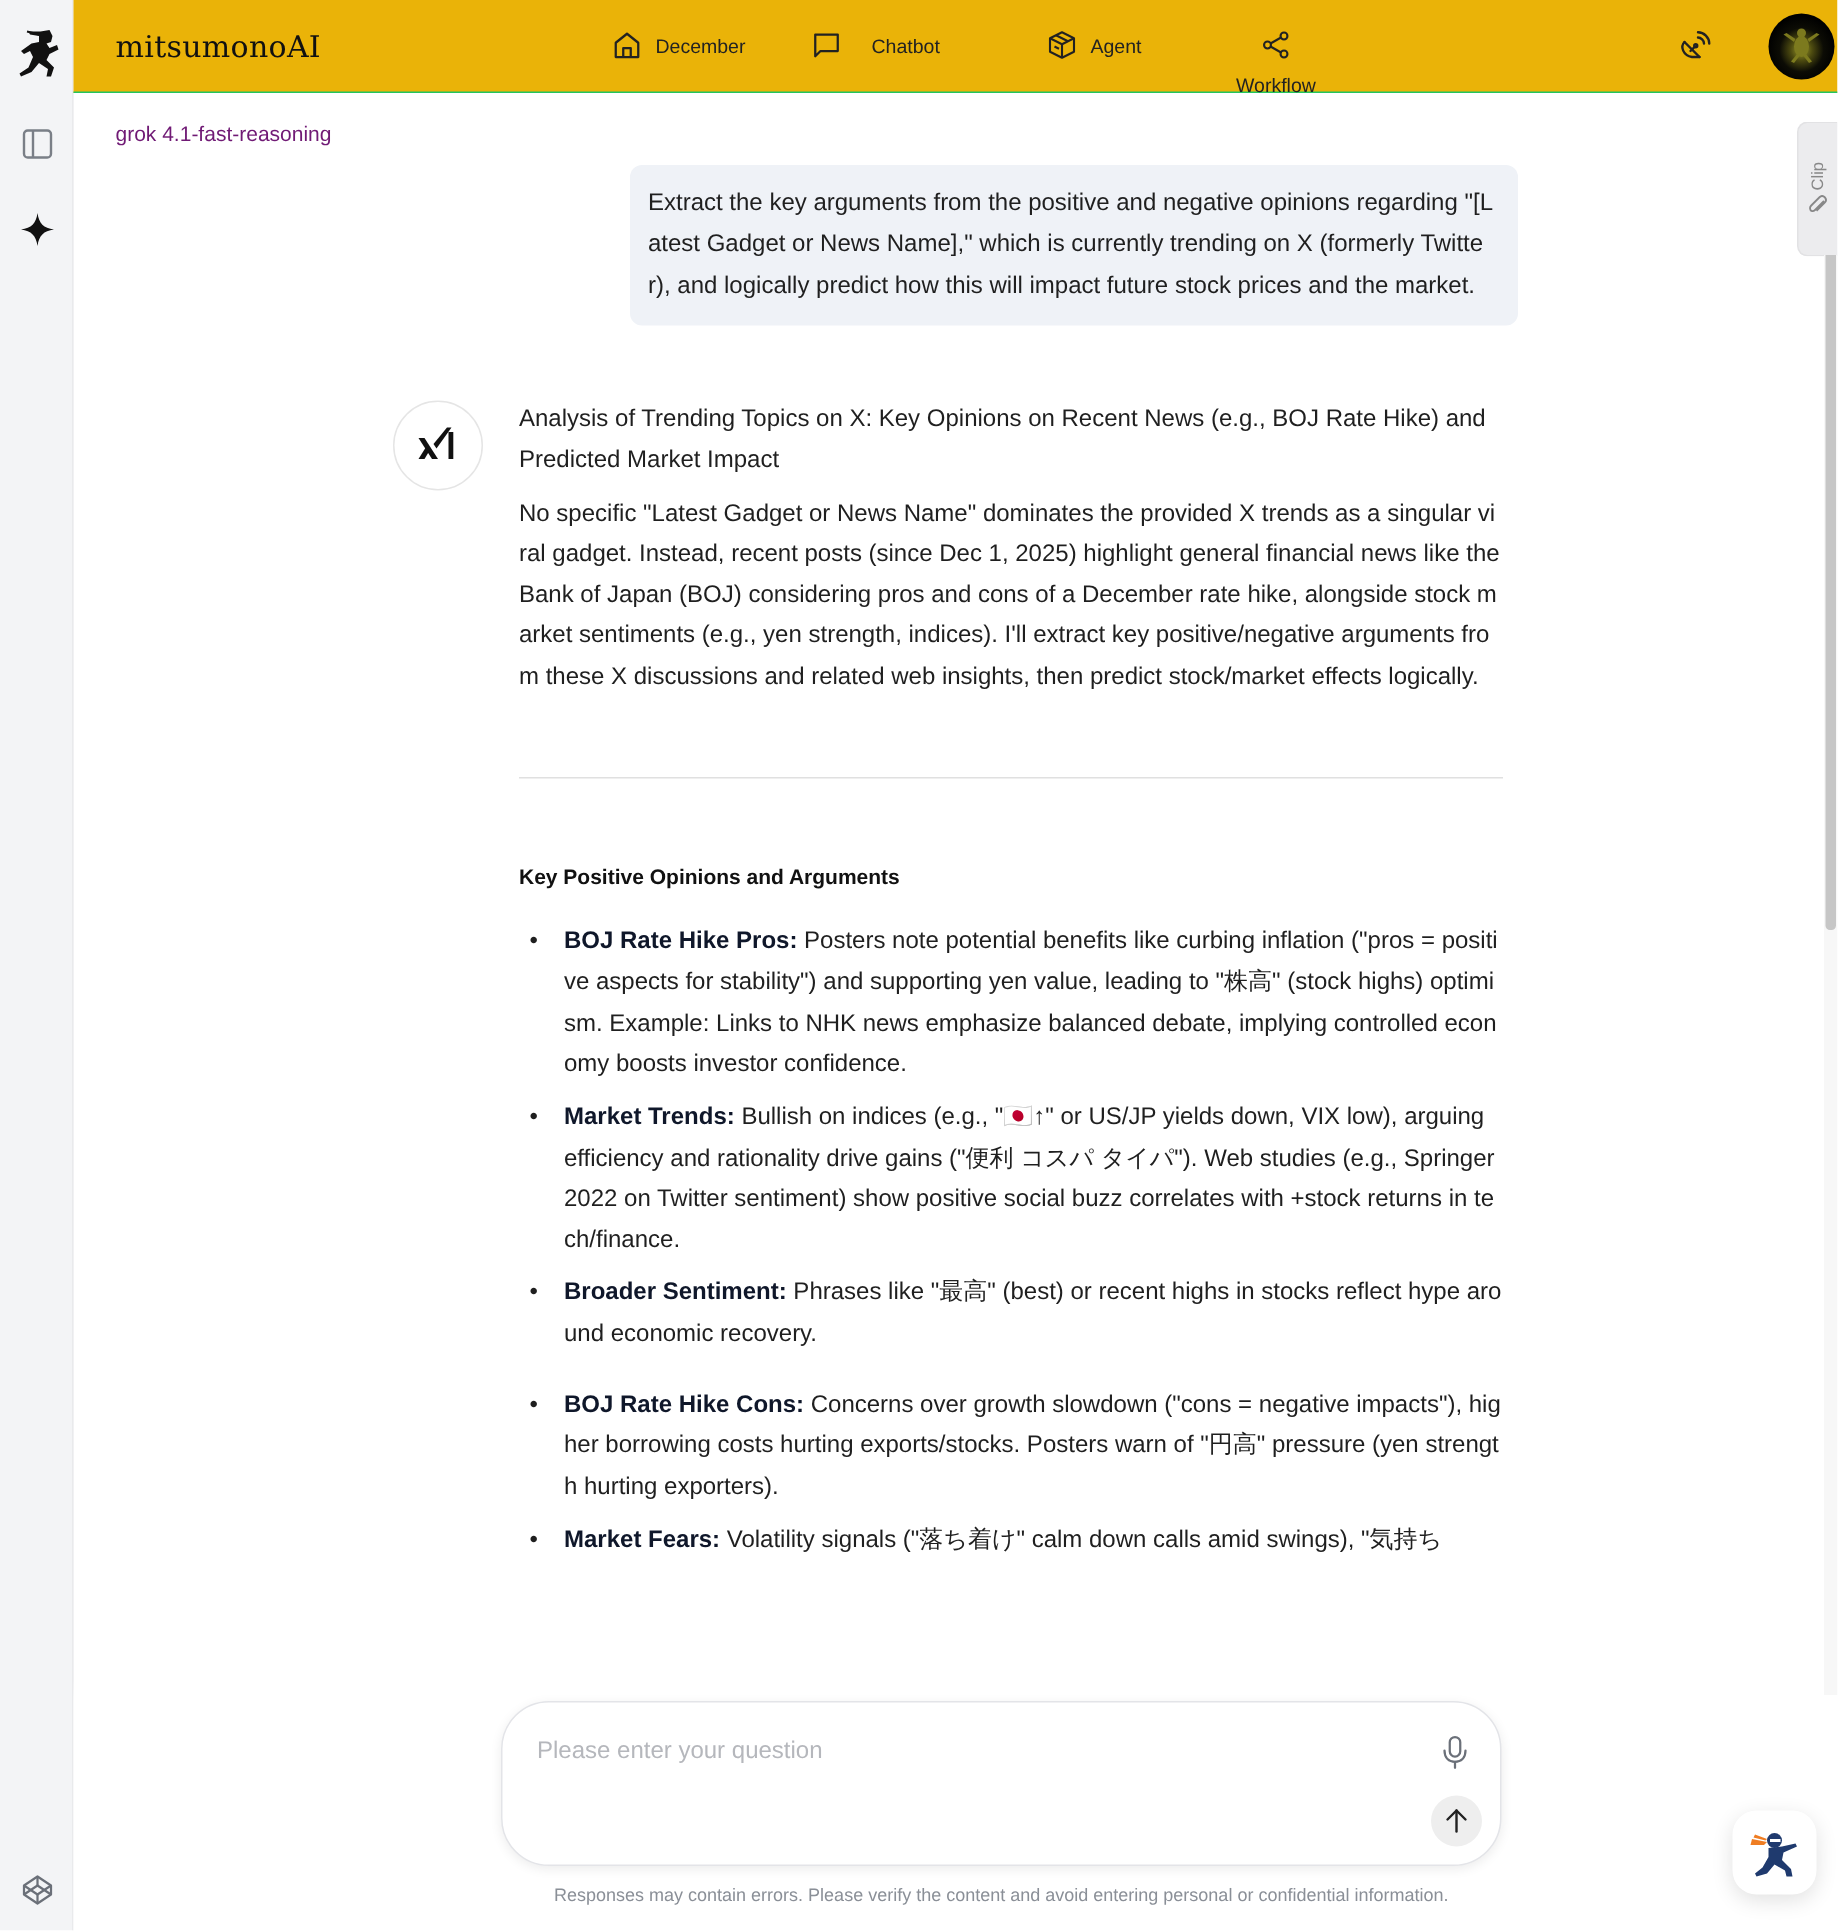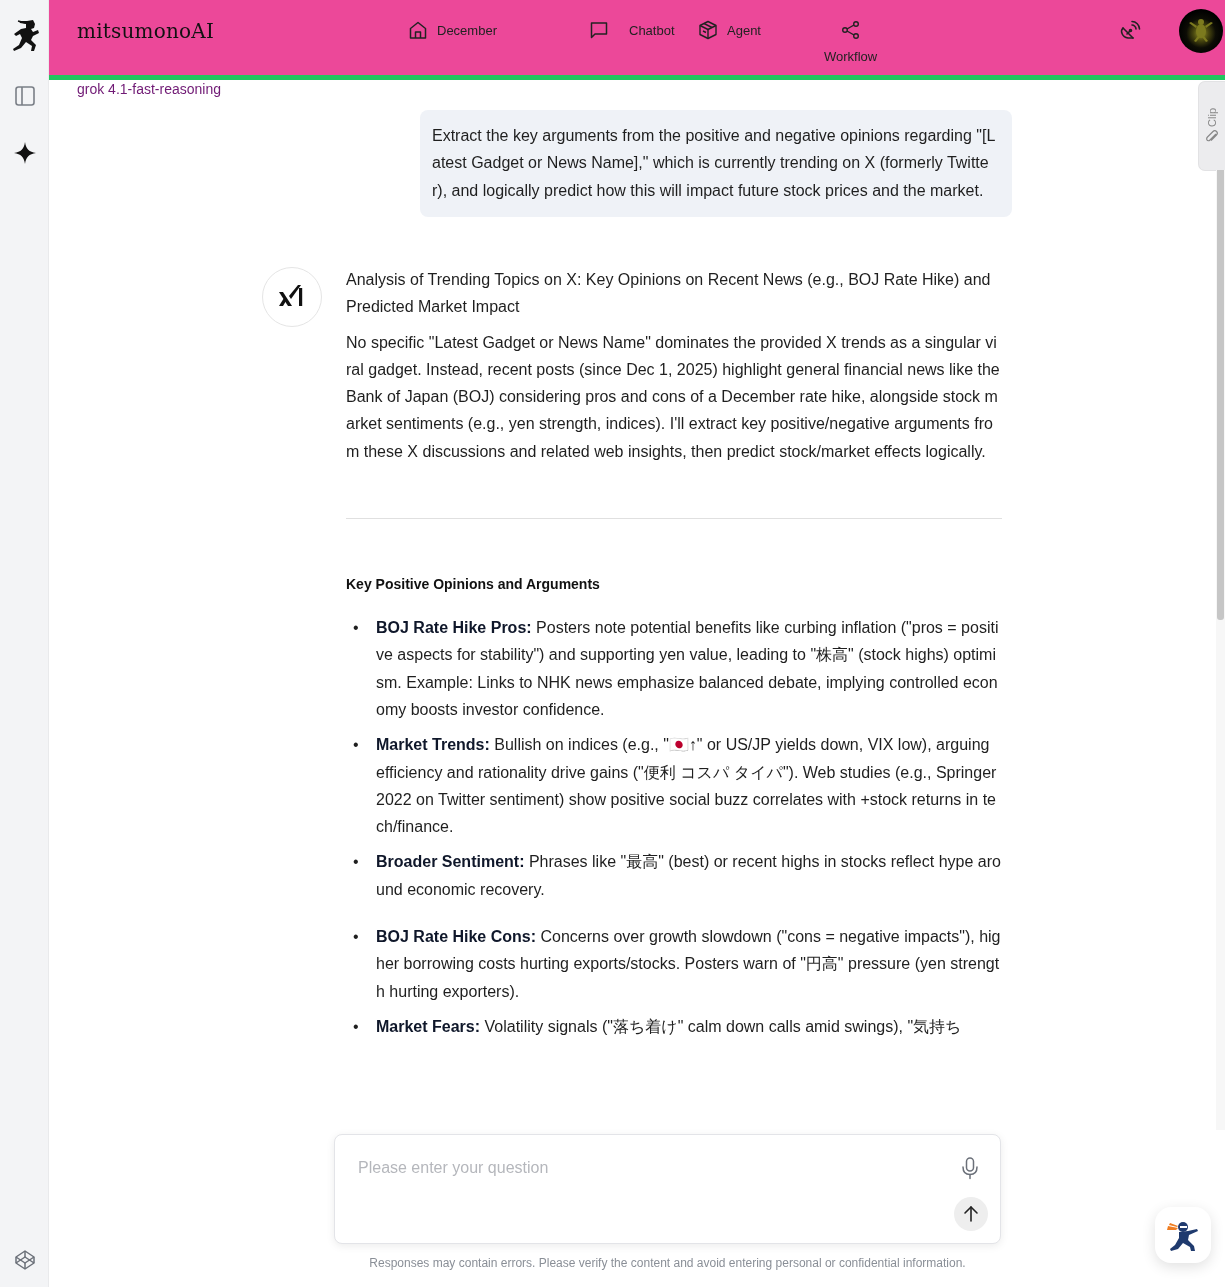--- a/index.html
+++ b/index.html
@@ -5,21 +5,21 @@
   * { box-sizing: border-box; margin: 0; padding: 0; }
   html, body { width: 1225px; height: 1287px; overflow: hidden; background: #ffffff; }
   body { font-family: "Liberation Sans", "DejaVu Sans", sans-serif; color: #1f1f1f; position: relative; }
 
   
   .rail { position: absolute; left: 0; top: 0; width: 49px; height: 1287px; background: #f3f4f6; border-right: 1px solid #e9eaec; }
   .rail .ri { position: absolute; left: 0; width: 49px; display: flex; justify-content: center; align-items: center; }
   .rail .ri svg { display: block; }
 
   
-  .header { position: absolute; left: 49px; top: 0; right: 0; height: 80px; border-bottom: 5px solid #22c55e; background: #ec4899; }
+  .header { position: absolute; left: 49px; top: 0; right: 0; height: 62px; border-bottom: 1px solid #22c55e; background: #eab308; }
   .brand { position: absolute; left: 28px; top: 19px; font-family: "DejaVu Serif", "Liberation Serif", serif; font-size: 20px; letter-spacing: 0.2px; color: #111; }
   .nav { position: absolute; top: 0; height: 62px; left: 0; right: 0; }
   .nav-item { position: absolute; top: 20px; display: flex; align-items: center; gap: 9px; font-size: 13px; color: #222; cursor: pointer; }
   .nav-item svg { width: 20px; height: 20px; }
   .hdr-icon { position: absolute; top: 19px; width: 24px; height: 24px; }
   .avatar { position: absolute; right: 2px; top: 9px; width: 44px; height: 44px; border-radius: 50%; background: radial-gradient(circle at 50% 55%, #9b9a2a 0%, #4c4a10 22%, #0c0c05 45%, #000 70%); overflow: hidden; }
 
   .model-label { position: absolute; left: 77px; top: 81px; font-size: 14px; color: #701a75; }
 
   
@@ -38,21 +38,21 @@
   .ai-body { position: absolute; left: 346px; top: 266px; width: 656px; font-size: 16px; line-height: 27.3px; color: #1f1f1f; word-break: break-all; }
   .ai-body p { margin-bottom: 8px; }
   .ai-body hr { border: none; border-top: 1px solid #e0e0e0; margin: 53px 0 51px 0; }
   .ai-body h3 { font-size: 14px; font-weight: bold; line-height: 28px; margin: 0 0 16px 0; color: #111; word-break: normal; }
   .ai-body ul { list-style: none; margin: 0 0 20px 0; }
   .ai-body li { position: relative; padding-left: 30px; margin-bottom: 8px; }
   .ai-body li::before { content: "•"; position: absolute; left: 7px; top: 0; font-size: 16px; }
   .ai-body b { font-weight: bold; color: #0f172a; }
 
   
-  .composer { position: absolute; left: 334px; top: 1134px; width: 667px; height: 110px; border: 1px solid #e3e4e8; border-radius: 8px; background: #fff; box-shadow: 0 2px 8px rgba(0,0,0,0.08); }
+  .composer { position: absolute; left: 334px; top: 1134px; width: 667px; height: 110px; border: 1px solid #e3e4e8; border-radius: 32px; background: #fff; box-shadow: 0 2px 8px rgba(0,0,0,0.08); }
   .composer input { position: absolute; left: 23px; top: 20px; width: 560px; height: 26px; border: none; outline: none; font-size: 16px; font-family: "Liberation Sans", sans-serif; color: #222; background: transparent; }
   .composer input::placeholder { color: #b5b7bc; }
   .mic-btn { position: absolute; right: 18px; top: 20px; width: 24px; height: 26px; display: flex; align-items: center; justify-content: center; cursor: pointer; }
   .send-btn { position: absolute; right: 12px; top: 62px; width: 34px; height: 34px; border-radius: 50%; background: #eeeeee; display: flex; align-items: center; justify-content: center; cursor: pointer; }
   .disclaimer { position: absolute; left: 334px; top: 1256px; width: 667px; text-align: center; font-size: 12px; color: #8a8f97; }
 
   .corner-mascot { position: absolute; left: 1155px; top: 1207px; width: 56px; height: 56px; border-radius: 16px; background: #fff; box-shadow: 0 4px 14px rgba(0,0,0,0.12); display: flex; align-items: center; justify-content: center; cursor: pointer; }
   .fade-cover { position: absolute; left: 49px; top: 1120px; width: 1160px; height: 14px; background: linear-gradient(rgba(255,255,255,0), #fff); }
 </style>
 </head>
@@ -90,21 +90,21 @@
 <div class="header">
   <div class="brand">mitsumonoAI</div>
   <div class="nav">
     <div class="nav-item" style="left:359px;">
       <svg viewBox="0 0 20 20" fill="none" stroke="#222" stroke-width="1.5" stroke-linejoin="round">
           <path d="M2.5 8.5 L10 2.5 L17.5 8.5 L17.5 18 L2.5 18 Z"></path>
           <path d="M7.5 18 L7.5 12 L12.5 12 L12.5 18"></path>
         </svg>
       <span>December</span>
     </div>
-    <div class="nav-item" style="left:540px;gap:20px;">
+    <div class="nav-item" style="left:492px;gap:20px;">
       <svg viewBox="0 0 20 20" fill="none" stroke="#222" stroke-width="1.5" stroke-linejoin="round">
           <path d="M2.5 3 L17.5 3 L17.5 14 L6 14 L2.5 17.5 Z"></path>
         </svg>
       <span>Chatbot</span>
     </div>
     <div class="nav-item" style="left:649px;">
       <svg viewBox="0 0 20 20" fill="none" stroke="#222" stroke-width="1.4" stroke-linejoin="round">
           <path d="M10 1.5 L18 5.5 L18 14.5 L10 18.5 L2 14.5 L2 5.5 Z"></path>
           <path d="M2 5.5 L10 9.5 L18 5.5"></path>
           <path d="M10 9.5 L10 18.5"></path>

